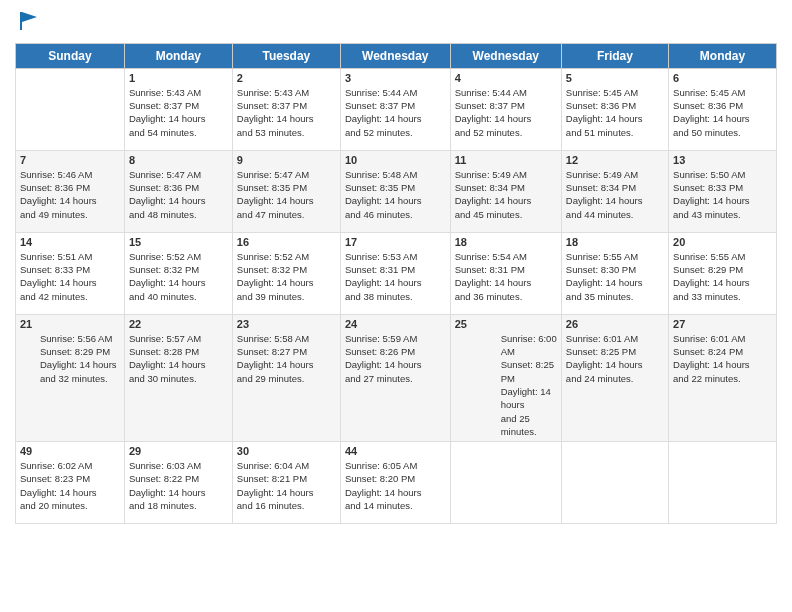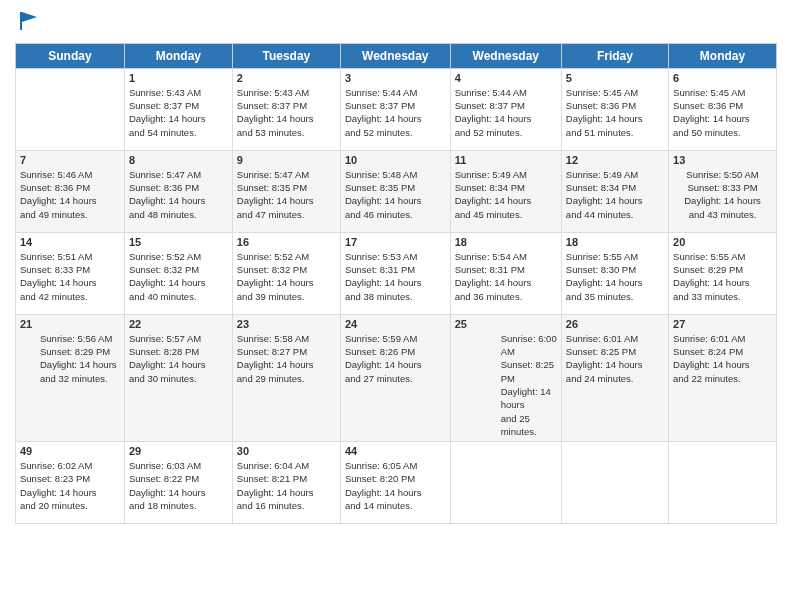--- a/index.html
+++ b/index.html
@@ -211,21 +211,21 @@
           </td>
           <td>
             <span class="day-number">12</span>
             <div class="day-info" style="white-space: pre-line;">Sunrise: 5:49 AM
 Sunset: 8:34 PM
 Daylight: 14 hours
 and 44 minutes.</div>
           </td>
           <td>
             <span class="day-number">13</span>
-            <div class="day-info" style="white-space: pre-line; text-align: center;">Sunrise: 5:50 AM
+            <div class="day-info" style="white-space: pre-line;">Sunrise: 5:50 AM
 Sunset: 8:33 PM
 Daylight: 14 hours
 and 43 minutes.</div>
           </td>
         </tr>
         <tr>
           <td>
             <span class="day-number">14</span>
             <div class="day-info" style="white-space: pre-line;">Sunrise: 5:51 AM
 Sunset: 8:33 PM

